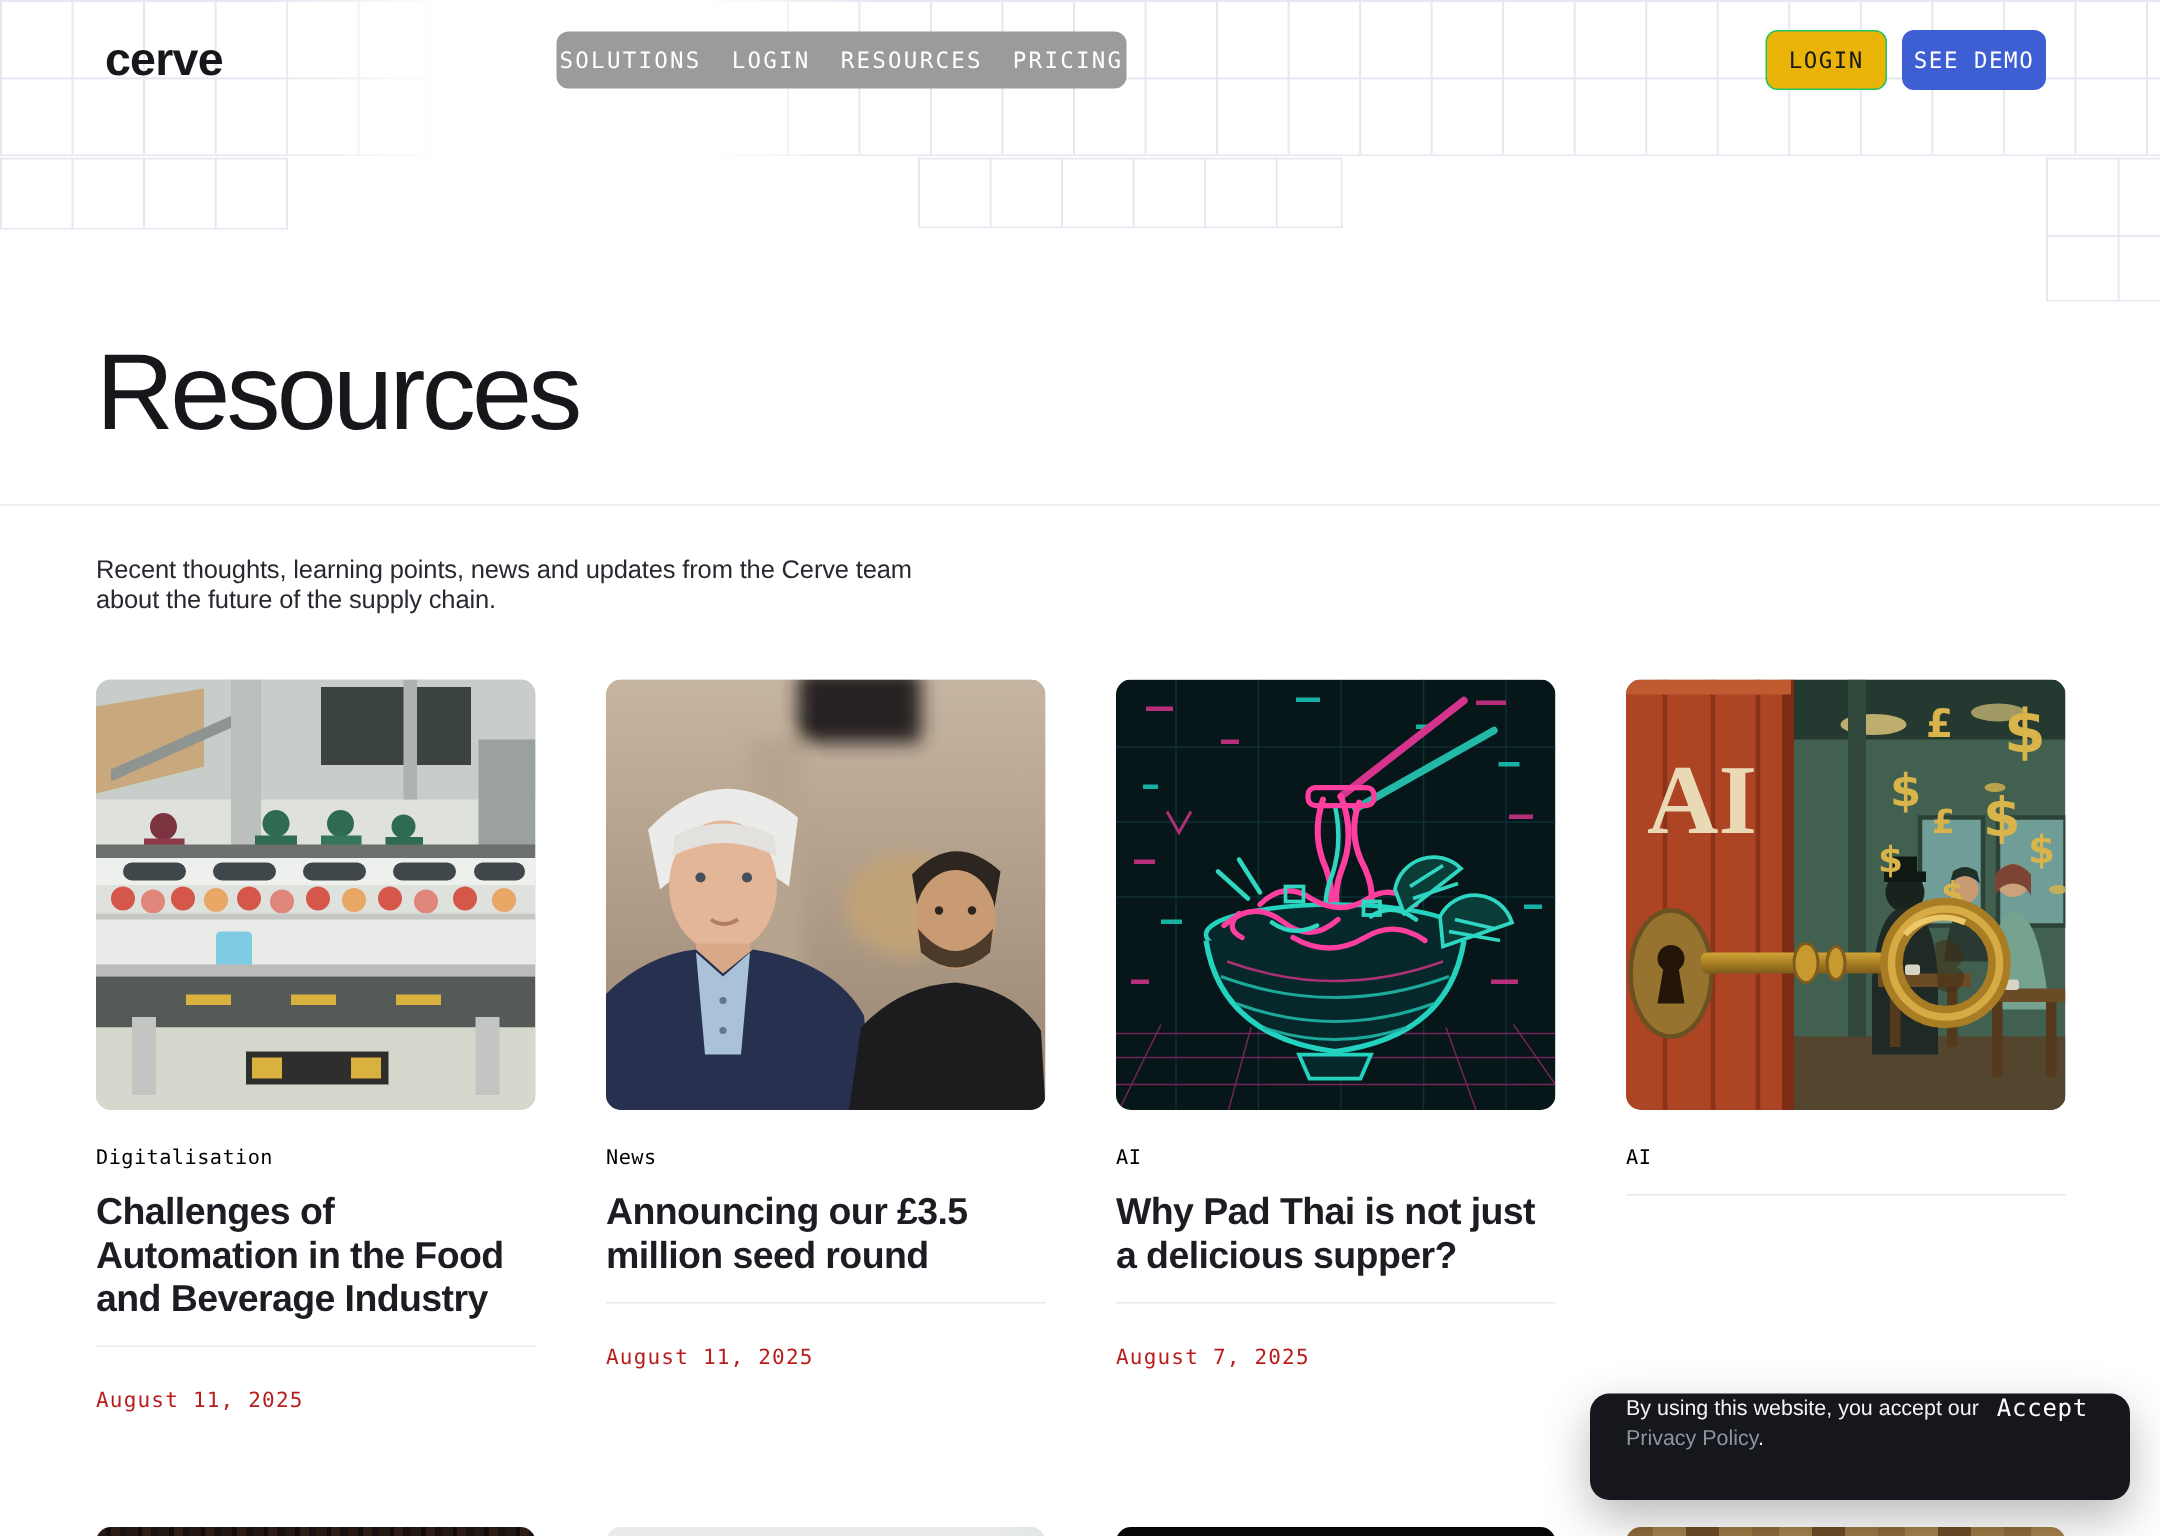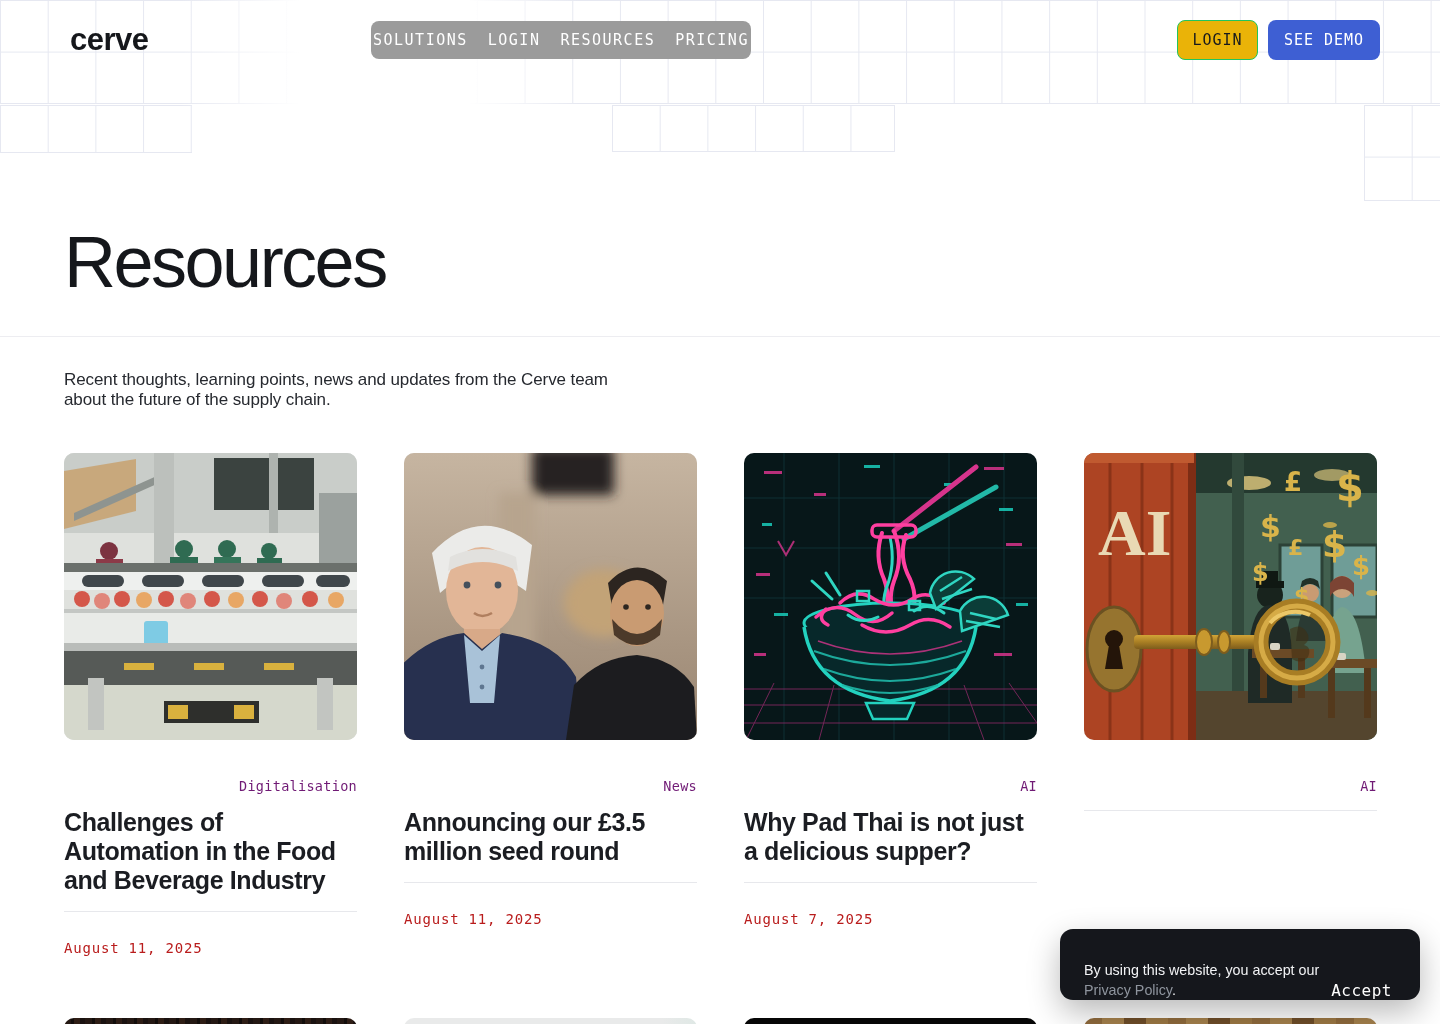--- a/index.html
+++ b/index.html
@@ -24,54 +24,54 @@
   .logo { position:absolute; z-index:3; left:70px; top:22px; font-size:31px; font-weight:bold;
           letter-spacing:-0.5px; color:#15171b; cursor:pointer; }
   .nav-pill { position:absolute; z-index:3; left:371px; top:21px; height:38px; padding:0 2px;
           background:#9b9b9b; border-radius:8px; display:flex; align-items:center; gap:20px; }
   .nav-item { font-family:"DejaVu Sans Mono", monospace; font-size:15px; color:#fff;
           letter-spacing:1.5px; cursor:pointer; white-space:nowrap; }
   .btn { position:absolute; z-index:3; top:20px; height:40px; border-radius:8px;
          font-family:"DejaVu Sans Mono", monospace; font-size:15px; letter-spacing:1px;
          display:flex; align-items:center; justify-content:center; cursor:pointer; }
   .btn-login { left:1177px; width:81px; background:#eab308; border:1px solid #22c55e; color:#17191d; }
-  .btn-demo  { left:1268px; width:112px; background:#3e5fd3; border:none; color:#fff; }
+  .btn-demo  { left:1268px; width:96px; background:#3e5fd3; border:none; color:#fff; }
 
   
   .page-title { position:absolute; z-index:2; left:64px; top:222px; font-size:72px; line-height:80px;
           font-weight:500; letter-spacing:-2.5px; color:#15171b; }
   .section-divider { position:absolute; z-index:2; left:0; top:336px; width:1440px; height:1px; background:#ededf1; }
   .page-desc { position:absolute; z-index:2; left:64px; top:370px; width:588px; font-size:17px;
           line-height:19.5px; letter-spacing:-0.1px; color:#26292f; }
 
   
   .cards-row { position:absolute; z-index:2; left:64px; display:grid;
           grid-template-columns:repeat(4,293px); column-gap:47px; }
   .row-1 { top:453px; }
   .row-2 { top:1018px; }
   .card { cursor:pointer; }
   .card-img { width:293px; height:287px; border-radius:10px; overflow:hidden; background:#ddd; }
   .card-img svg { display:block; }
-  .card-cat { margin-top:38px; font-family:"DejaVu Sans Mono", monospace; font-size:13.5px;
-          letter-spacing:0.3px; color:#701a75;text-align:right; }
+  .card-cat { margin-top:24px; font-family:"DejaVu Sans Mono", monospace; font-size:13.5px;
+          letter-spacing:0.3px; color:#000000; }
   .card-title { margin-top:14px; font-size:25px; line-height:29px; font-weight:700;
           letter-spacing:-0.4px; color:#1b1d22; }
   .card-divider { margin-top:16px; height:1px; background:#e7e8ec; }
   .card-date { margin-top:28px; font-family:"DejaVu Sans Mono", monospace; font-size:14px;
           letter-spacing:0.8px; color:#b91c1c; }
   .strip { width:293px; height:287px; border-radius:10px; }
   .strip-1 { background:repeating-linear-gradient(90deg,#241813 0 7px,#120d0b 7px 10px,#2e1d15 10px 16px,#1a1210 16px 21px); }
   .strip-2 { background:linear-gradient(90deg,#e9eaea 0 88%,#dfe8e5); }
   .strip-3 { background:#060606; }
   .strip-4 { background:repeating-linear-gradient(90deg,#8f6a3c 0 18px,#a5814c 18px 40px,#6e4d28 40px 62px,#9c7844 62px 84px); }
 
   
   .cookie { position:absolute; z-index:10; left:1060px; top:929px; width:360px; height:71px;
           background:#15171c; border-radius:13px; box-shadow:0 12px 32px rgba(0,0,0,.28);
-          display:flex; align-items:flex-end; justify-content:space-between; padding:0 28px 0 24px; }
+          display:flex; align-items:flex-start; justify-content:space-between; padding:0 28px 0 24px; }
   .cookie-msg { width:238px; font-size:14.3px; line-height:20px; color:#f2f3f5; }
   .cookie-link { color:#8f959e; cursor:pointer; }
   .cookie-accept { font-family:"DejaVu Sans Mono", monospace; font-size:16px; letter-spacing:0.5px;
           color:#fff; cursor:pointer; background:none; border:none; }
 </style>
 </head>
 <body>
 
 <div class="stage">
 

